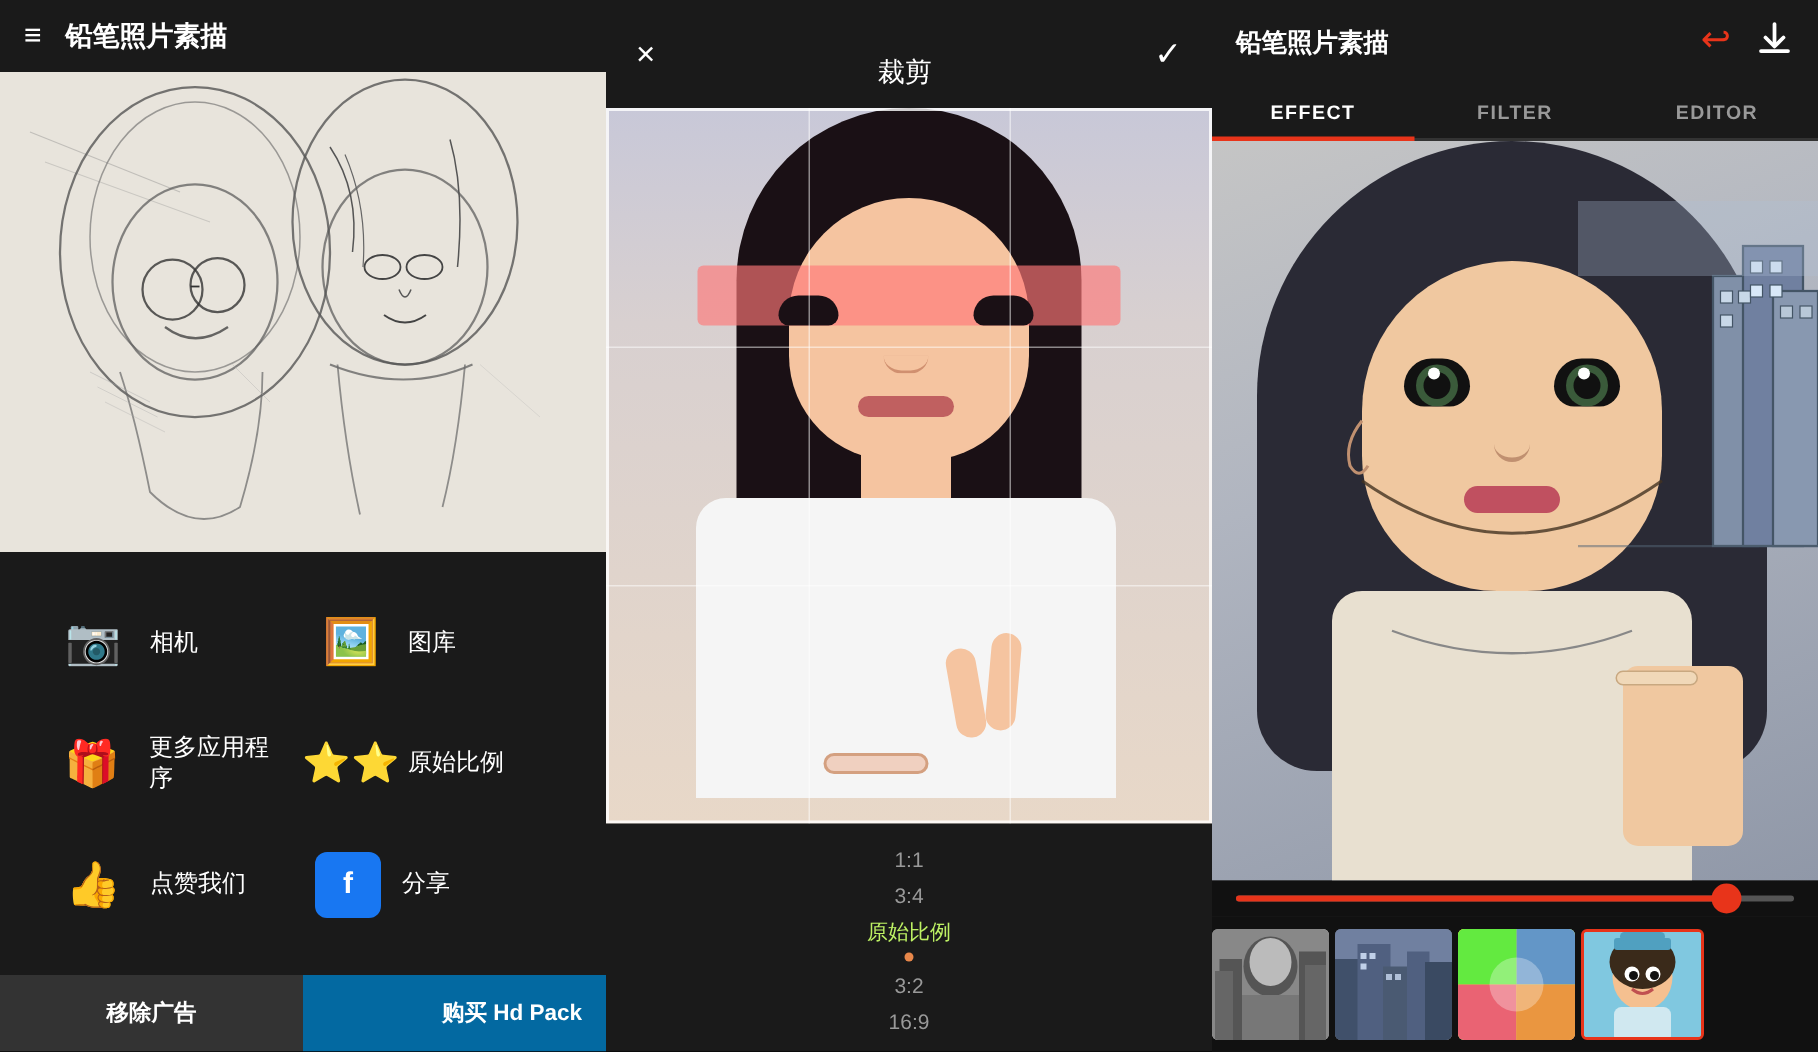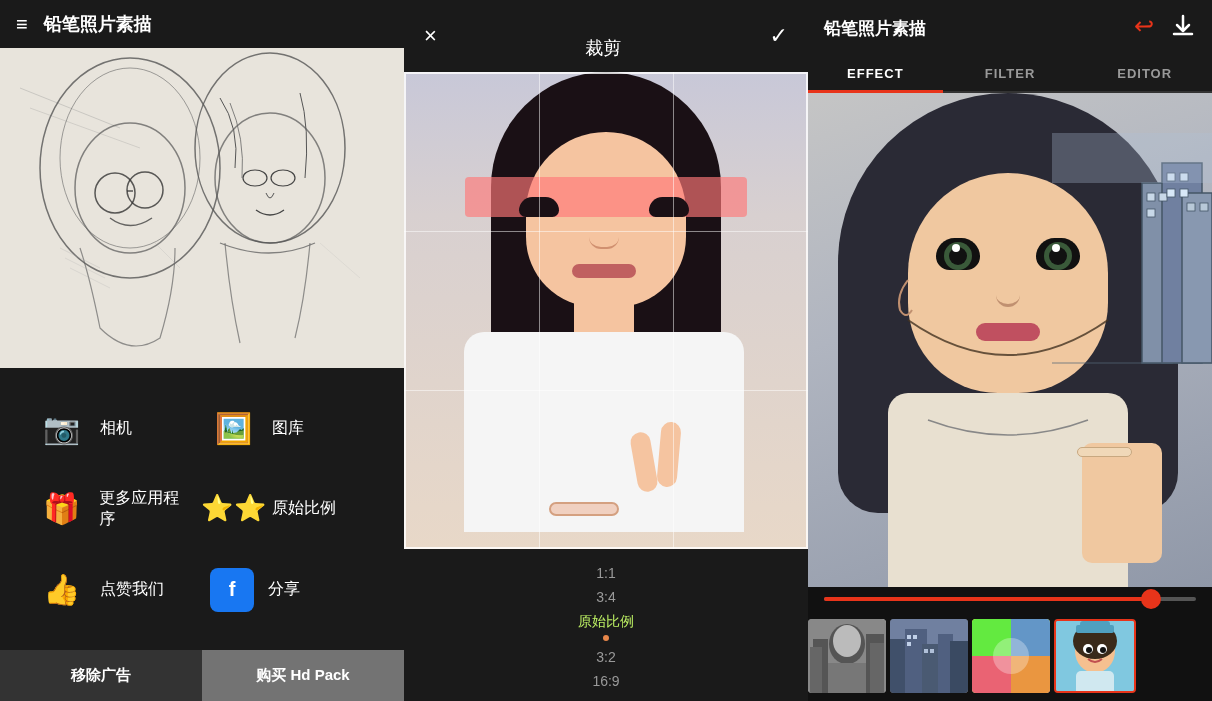--- a/index.html
+++ b/index.html
@@ -97,22 +97,23 @@
       cursor: pointer;
       border: none;
     }
 
     .btn-remove-ad {
       background: #333;
       color: #fff;
     }
 
     .btn-buy-hd {
-      background: #737373;
-      color: #fff;
+      background: #0369a1;
+      color: #fff;
+      text-align: right;
     }
 
     
     #panel-crop {
       width: 404px;
       height: 701px;
       background: #1a1a1a;
       display: flex;
       flex-direction: column;
     }

